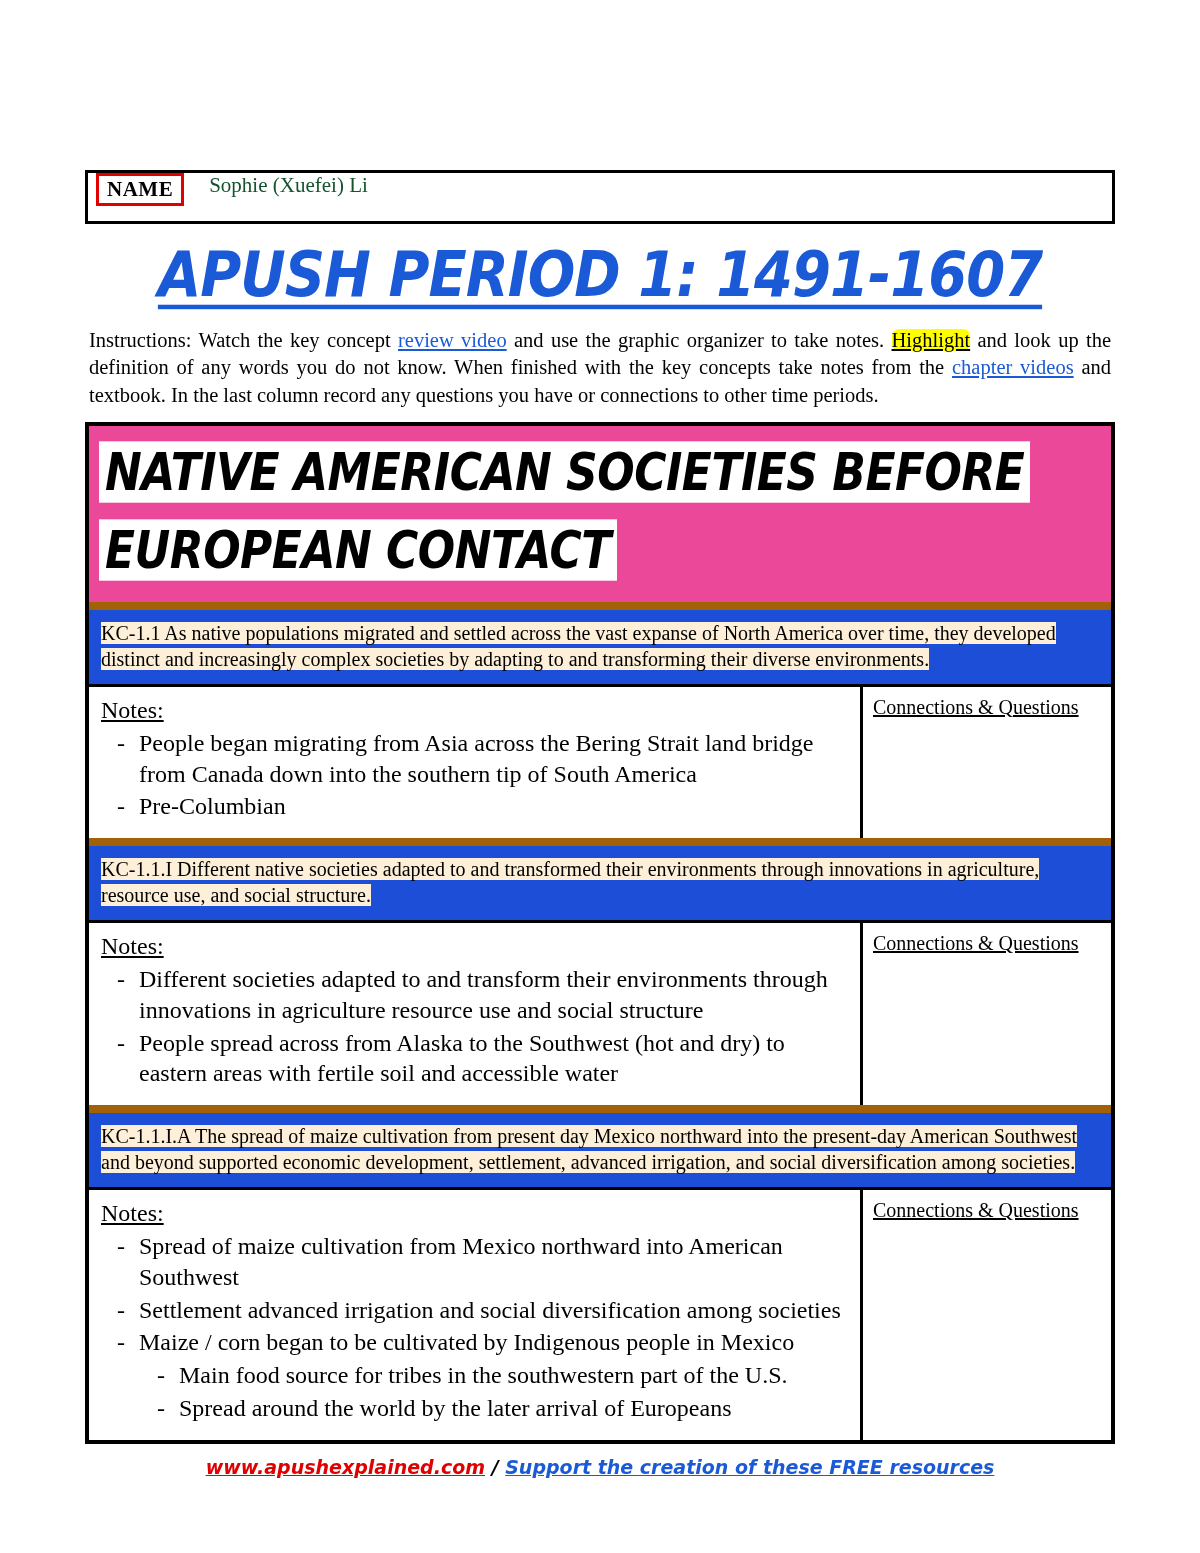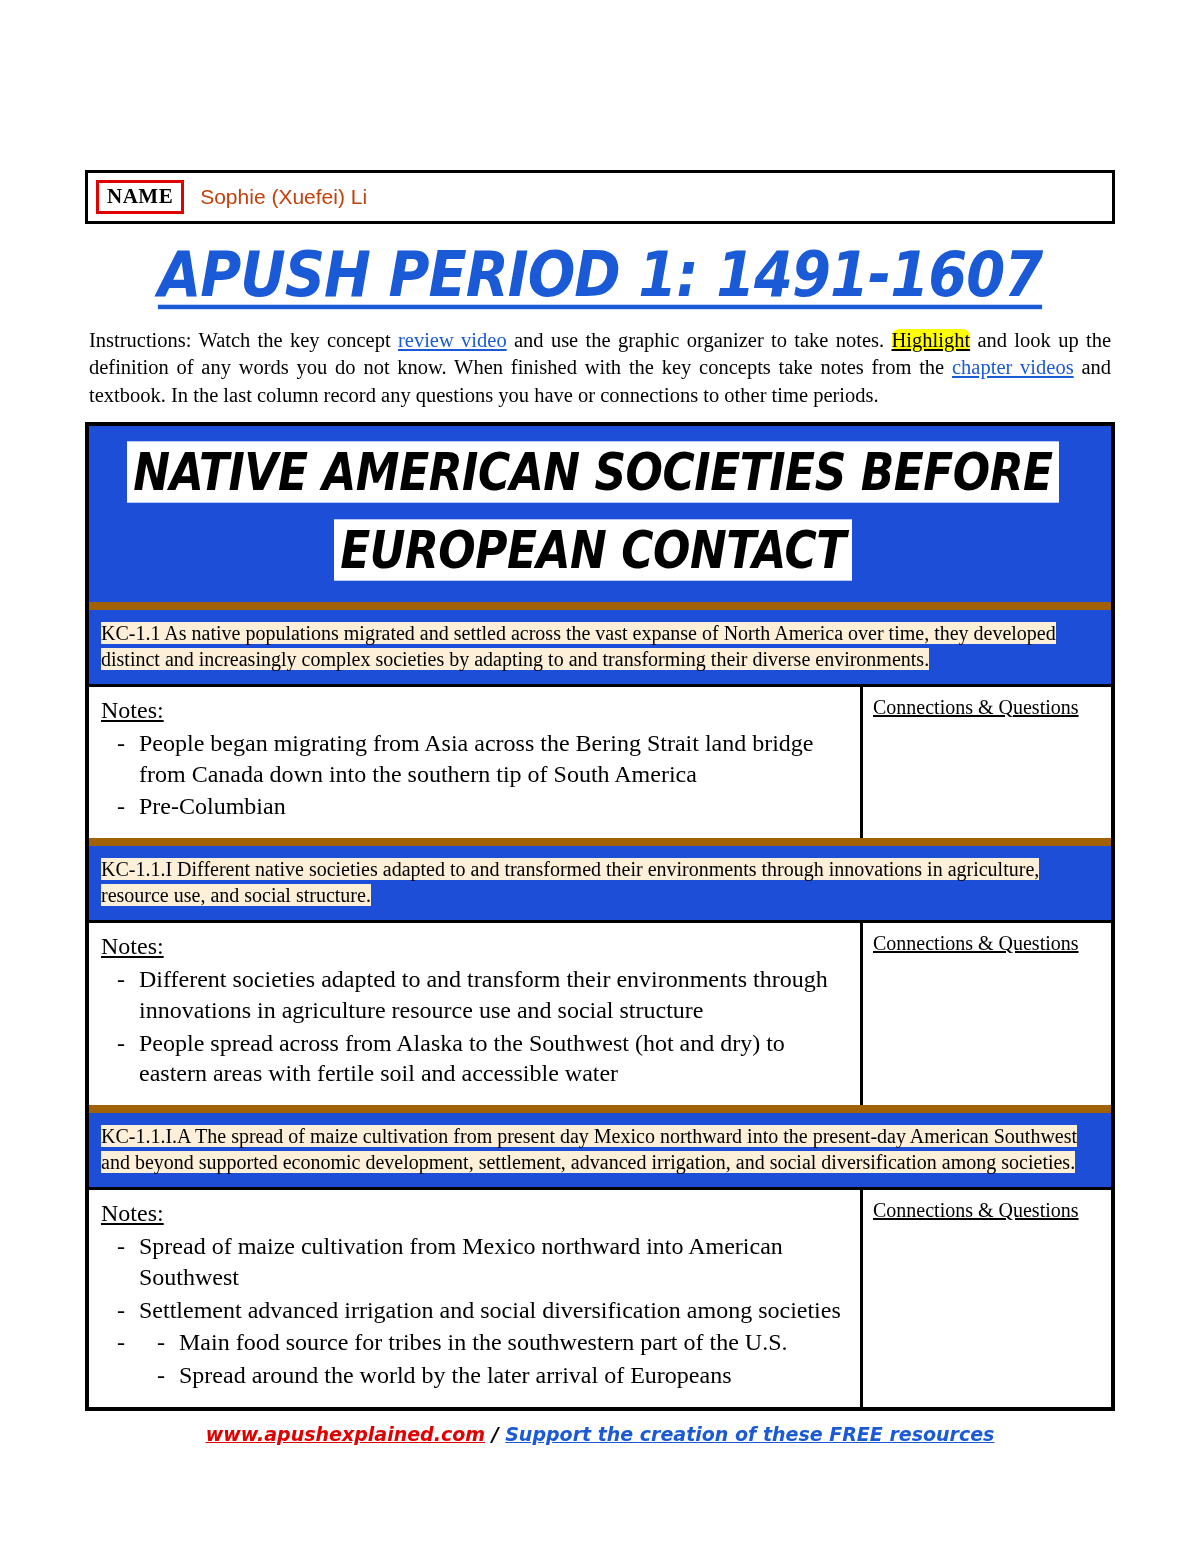--- a/index.html
+++ b/index.html
@@ -25,40 +25,40 @@
     left: 85px;
     top: 170px;
     width: 1030px;
   }
 
   
   .name-bar {
     border: 3px solid #000;
     height: 54px;
     display: flex;
-    align-items: center;
+    align-items: flex-start;
     padding-left: 8px;
     box-sizing: border-box;
   }
   .name-tag {
     border: 3px solid #e00000;
     background: #fff;
     font-family: "Liberation Serif", serif;
     font-weight: bold;
     font-size: 21px;
     letter-spacing: 0.5px;
     padding: 2px 8px 3px 8px;
     line-height: 1.05;
     color: #000;
   }
   .name-value {
-    font-family: Liberation Sans, sans-serif;
+    font-family: Liberation Serif, serif;
     font-size: 21px;
-    margin-left: 16px;
-    color: #c2410c;
+    margin-left: 25px;
+    color: #14532d;
   }
 
   
   .doc-title {
     text-align: center;
     margin-top: 18px;
     color: #1a5ad7;
     font-family: "DejaVu Sans", sans-serif;
     font-weight: bold;
     font-style: italic;
@@ -90,23 +90,23 @@
     border-radius: 7px;
   }
 
   
   .table {
     margin-top: 12px;
     border: 4px solid #000;
     box-sizing: border-box;
   }
   .banner {
-    background: #1d4ed8;
+    background: #ec4899;
     padding: 14px 24px 16px 10px;
-    text-align: center;
+    text-align: left;
   }
   .banner-line {
     display: inline-block;
     background: #ffffff;
     font-family: "DejaVu Sans", sans-serif;
     font-weight: bold;
     font-style: italic;
     font-size: 44px;
     line-height: 1.18;
     letter-spacing: -0.5px;
@@ -254,20 +254,21 @@
       </div>
       <div class="notes-row">
         <div class="notes-cell">
           <span class="cell-label">Notes:</span>
           <ul class="dash">
             <li>
               <span>Spread of maize cultivation from Mexico northward into American Southwest</span>
             </li>
             <li><span>Settlement advanced irrigation and social diversification among societies</span></li>
             <li>
+              <span>Maize / corn began to be cultivated by Indigenous people in Mexico</span>
               <ul class="dash">
                 <li><span>Main food source for tribes in the southwestern part of the U.S.</span></li>
                 <li><span>Spread around the world by the later arrival of Europeans</span></li>
               </ul>
             </li>
           </ul>
         </div>
         <div class="conn-cell">
           <span class="cell-label">Connections &amp; Questions</span>
         </div>

